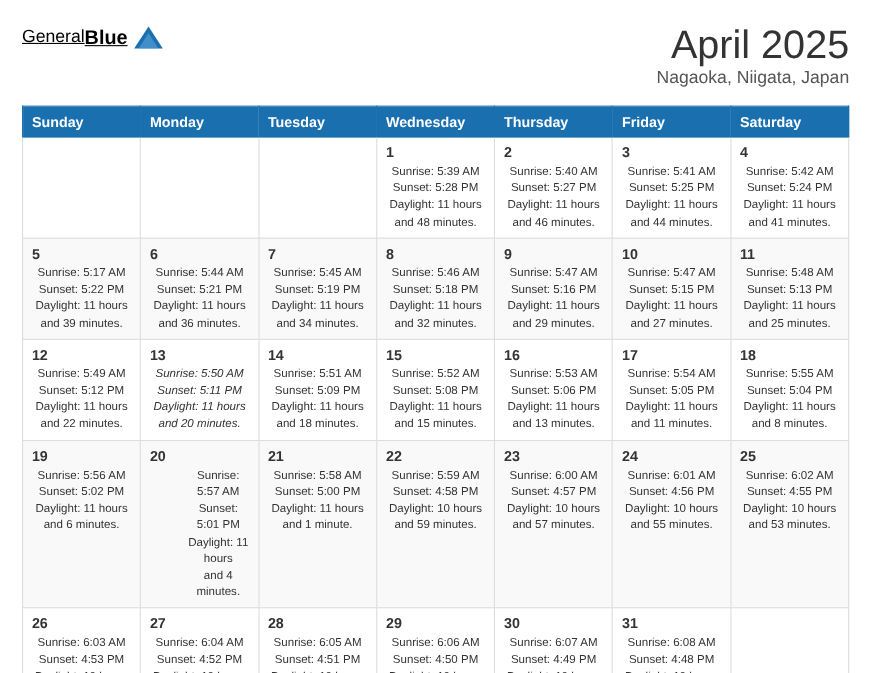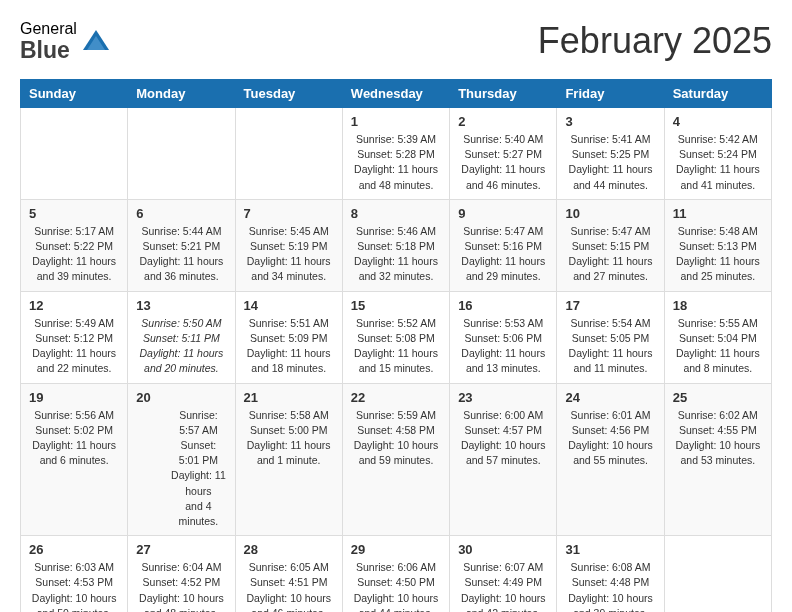--- a/index.html
+++ b/index.html
@@ -15,22 +15,23 @@
       justify-content: space-between;
       align-items: flex-start;
       margin-bottom: 16px;
     }
     .logo {
       display: flex;
       align-items: center;
     }
     .logo-text {
       display: flex;
-      flex-direction: column;
+      flex-direction: row;
       line-height: 1.1;
+      text-decoration: underline;
     }
     .logo-icon {
       width: 30px;
       height: 30px;
       margin-left: 4px;
     }
     .title-block {
       text-align: right;
     }
     .month-title {
@@ -85,29 +86,30 @@
       background: #fff !important;
     }
   </style>
 </head>
 <body>
 
 <div class="header">
   <div class="logo">
     <div class="logo-text">
       <span>General</span>
-      <span style="color:#404040;font-size:23px;font-weight:bold;">Blue</span>
+      <span style="color:#000000;font-size:18px;font-weight:bold;">Blue</span>
     </div>
     <svg class="logo-icon" viewBox="0 0 30 30" xmlns="http://www.w3.org/2000/svg">
       <polygon points="15,4 28,24 2,24" fill="#1a6faf"></polygon>
       <polygon points="15,10 24,24 6,24" fill="#5ba3d9" opacity="0.6"></polygon>
     </svg>
   </div>
   <div class="title-block">
-    <div class="month-title">February 2025</div>
+    <div class="month-title">April 2025</div>
+    <div class="location">Nagaoka, Niigata, Japan</div>
   </div>
 </div>
 
 <table class="calendar">
   <thead>
     <tr>
     <th>Sunday</th>
         <th>Monday</th>
         <th>Tuesday</th>
         <th>Wednesday</th>

